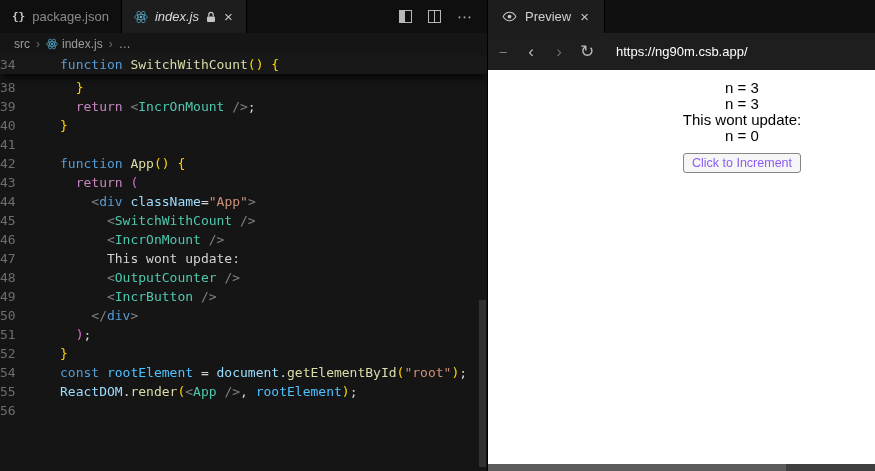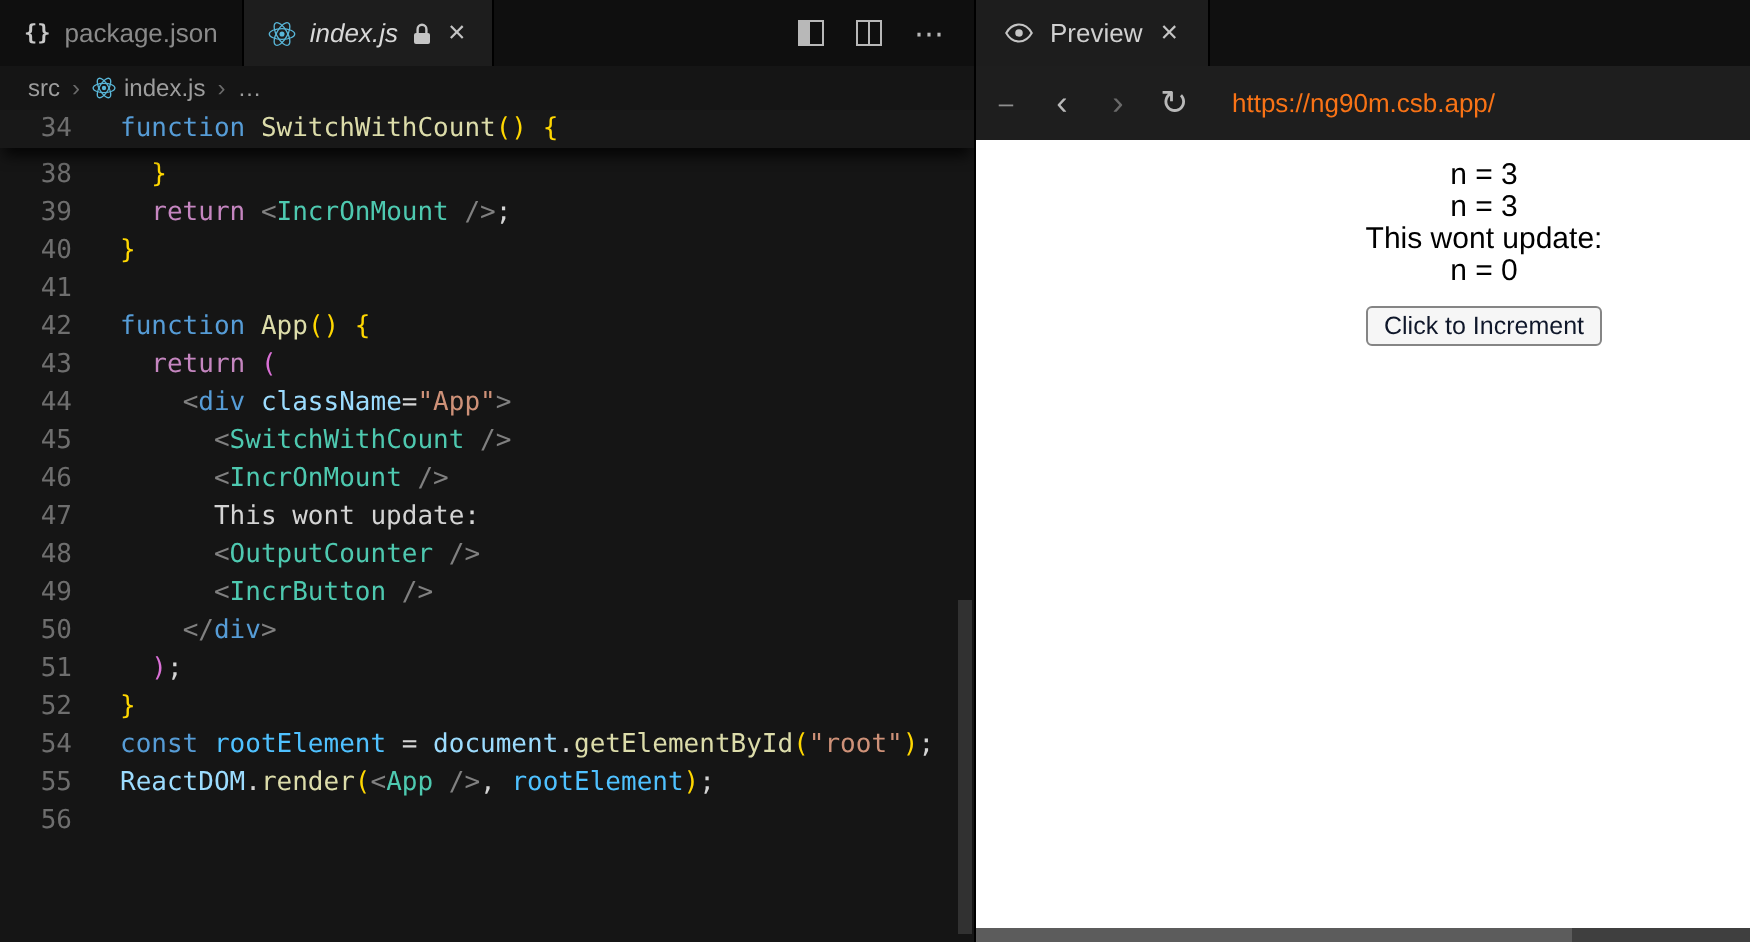--- a/index.html
+++ b/index.html
@@ -25,48 +25,48 @@
   .ellipsis { color:#b8b8b8; font-size:15px; letter-spacing:1px; }
 
   .breadcrumb { height:22px; flex:0 0 22px; background:#151515; display:flex; align-items:center;
                 gap:6px; padding-left:14px; font-size:12px; color:#9d9d9d; }
   .crumb-sep { color:#6a6a6a; font-size:12px; }
   .breadcrumb .crumb { cursor:pointer; display:flex; align-items:center; gap:4px; }
 
   .editor { position:relative; flex:1; background:#151515; overflow:hidden;
             font-family:"DejaVu Sans Mono", monospace; font-size:13px; }
   .code-line { display:flex; height:19px; line-height:19px; white-space:pre; }
-  .gutter { flex:0 0 36px; text-align:right; color:#6e6e6e; user-select:none; }
+  .gutter { flex:0 0 36px; color:#6e6e6e; user-select:none; }
   .code-text { padding-left:24px; white-space:pre; }
   .sticky { position:relative; background:#181818; box-shadow:0 6px 7px -2px rgba(0,0,0,0.75); margin-bottom:4px; }
   .v-scrollbar { position:absolute; top:0; right:0; width:9px; height:100%; }
   .v-thumb { position:absolute; top:59%; bottom:1%; left:1px; right:1px; background:rgba(121,121,121,0.28); }
 
   
   .preview-pane { width:388px; height:471px; display:flex; flex-direction:column; border-left:1px solid #000; }
   .ptabbar { height:33px; flex:0 0 33px; background:#101010; display:flex; align-items:stretch; }
   .ptab { display:flex; align-items:center; gap:8px; padding:0 14px; background:#1d1d1d;
           border-right:1px solid #000; color:#d0d0d0; font-size:13px; cursor:pointer; }
   .ptab .fname { }
 
   .navbar { height:37px; flex:0 0 37px; background:#1e1e1e; display:flex; align-items:center;
             gap:14px; padding:0 6px 0 8px; }
   .nav-glyph { color:#b9b9b9; font-size:17px; line-height:1; width:14px; text-align:center; cursor:pointer; }
   .nav-glyph.dim { color:#6a6a6a; }
   .nav-glyph.small { font-size:13px; color:#8f8f8f; }
-  .url { color:#f97316; font-size:13px; margin-left:8px; cursor:text; flex:1;
+  .url { color:#ffffff; font-size:13px; margin-left:8px; cursor:text; flex:1;
          white-space:nowrap; overflow:hidden; }
 
   .preview-content { position:relative; flex:1; background:#ffffff; overflow:hidden; }
   .page { width:508px; text-align:center; padding-top:10px; color:#000;
           font-family:"Liberation Sans", sans-serif; }
   .out-line { font-size:15px; line-height:16px; }
   .inc-button { margin-top:9px; font-family:"Liberation Sans",sans-serif; font-size:12.5px;
                 padding:2px 8px; background:#f6f6f6; border:1px solid #858585; border-radius:3px;
-                color:#0f172a; cursor:pointer; }
+                color:#8b5cf6; cursor:pointer; }
   .h-scrollbar { position:absolute; left:0; right:0; bottom:0; height:7px; background:#3f3f3f; }
   .h-thumb { position:absolute; left:0; top:0; bottom:0; width:77%; background:#5c5c5c; }
 
   svg { display:block; }
 </style>
 </head>
 <body>
 
 <div class="app">
 

